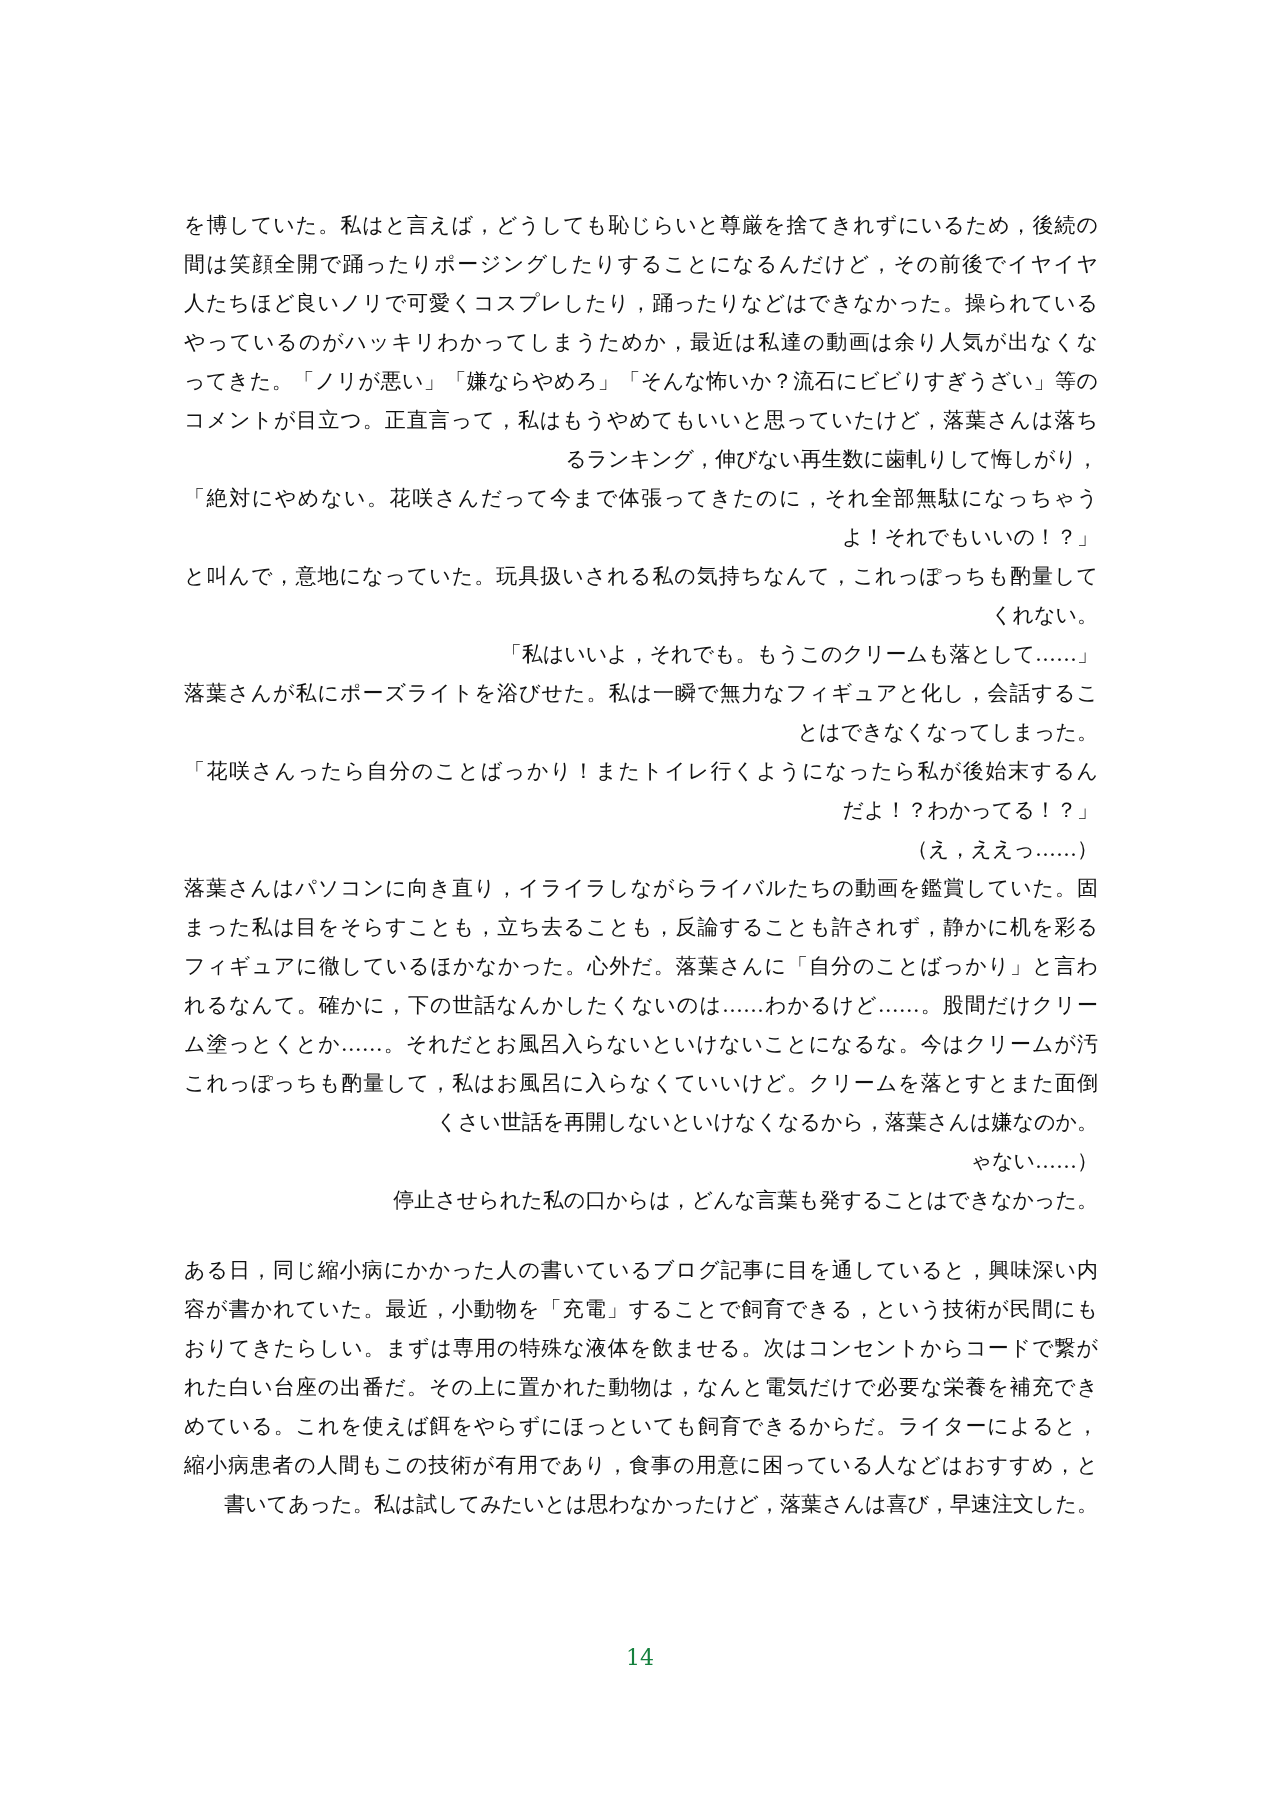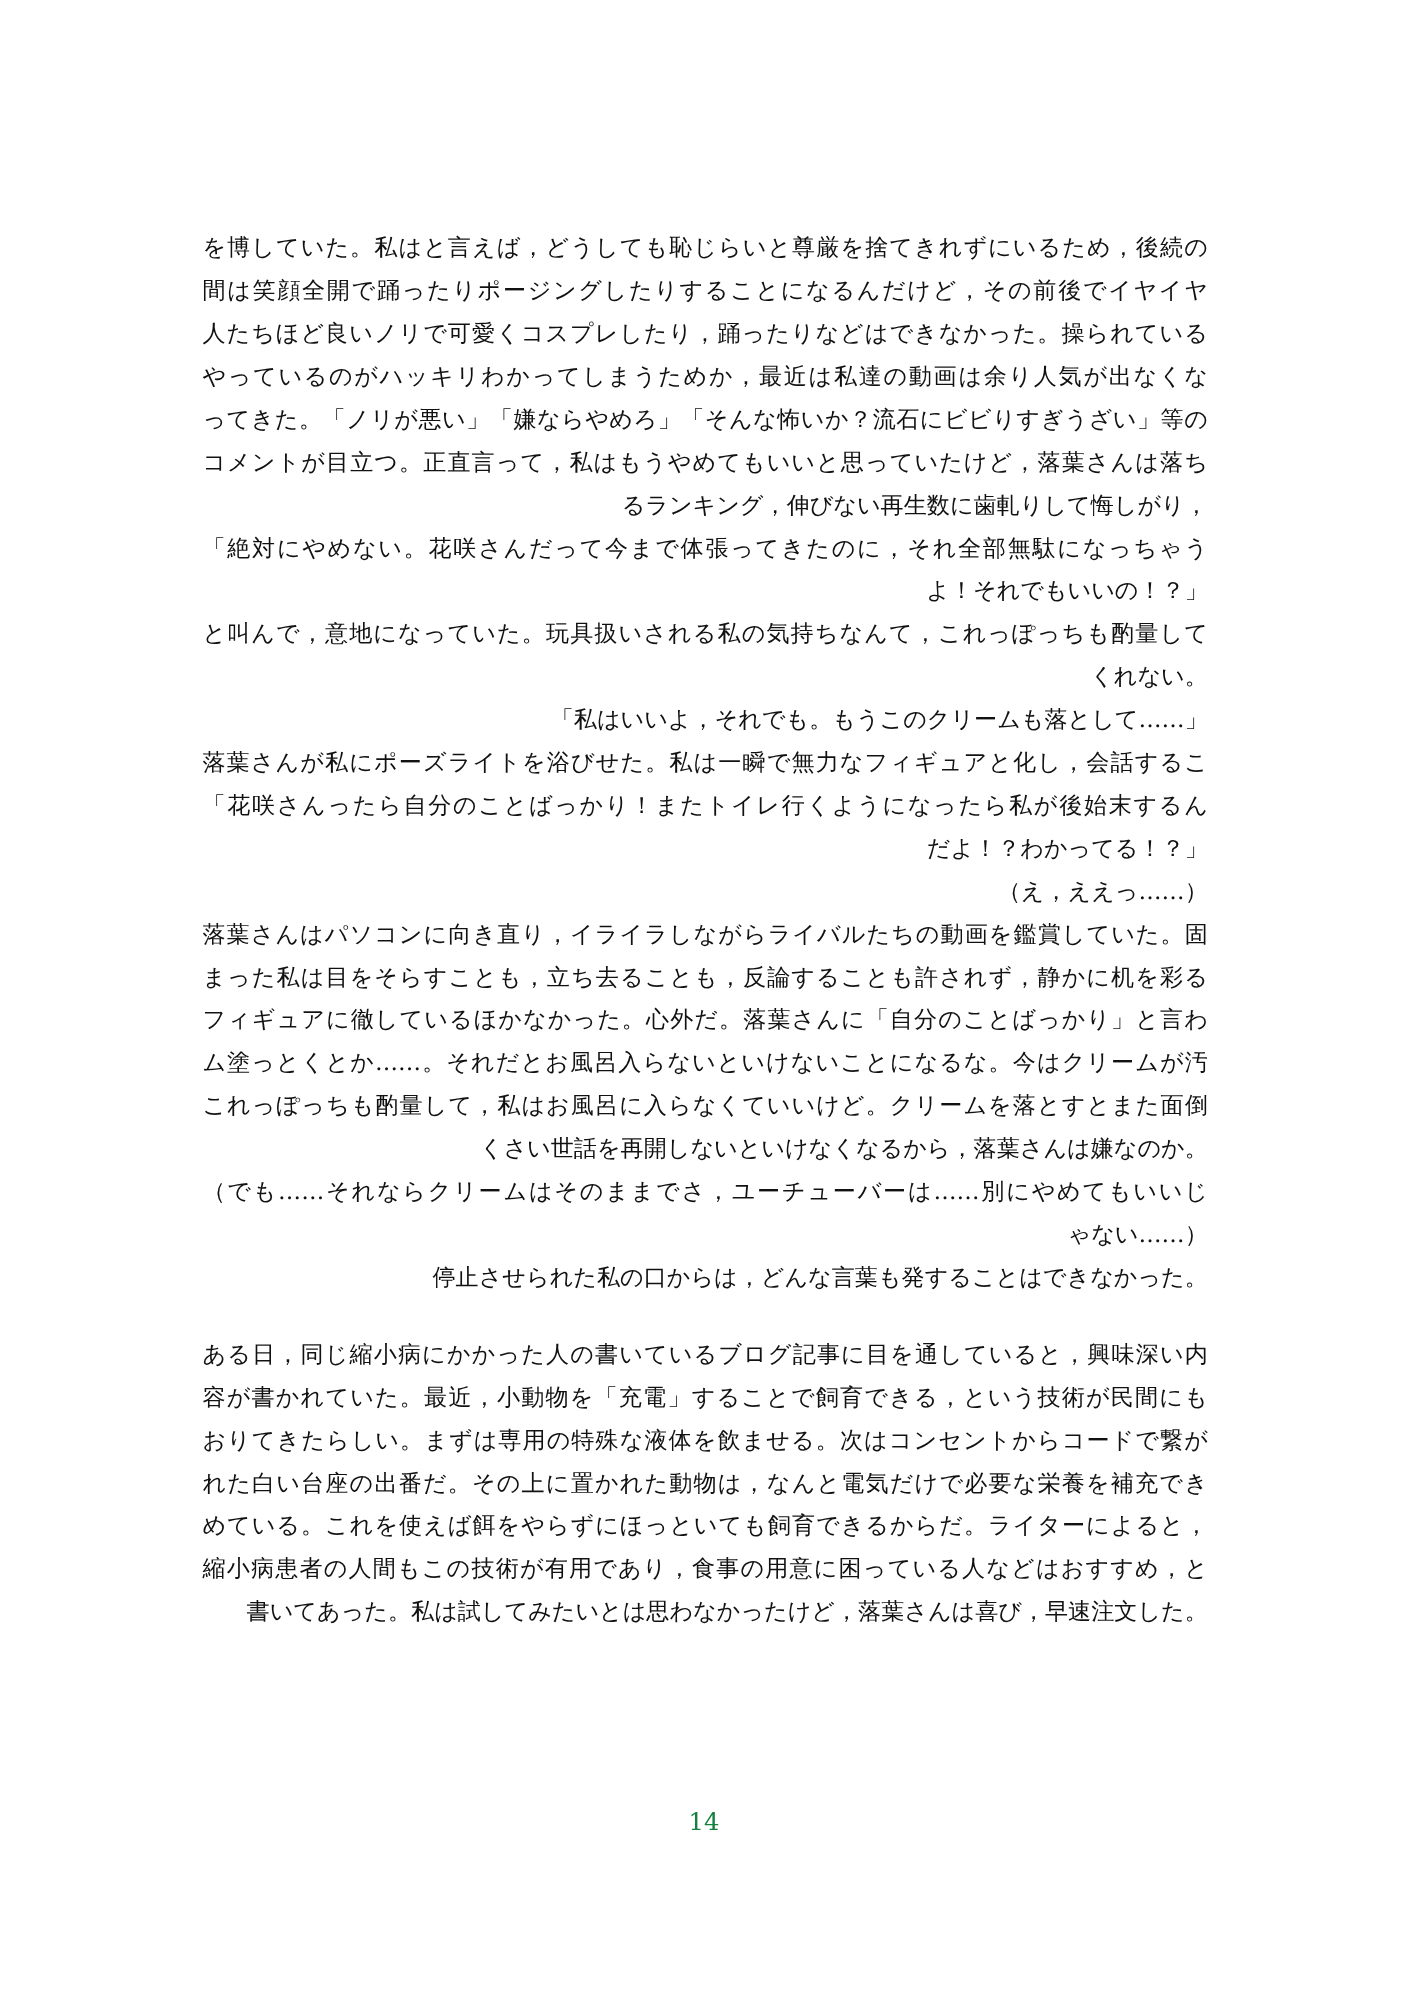--- a/index.html
+++ b/index.html
@@ -60,30 +60,31 @@
         <div class="line fill">やっているのがハッキリわかってしまうためか，最近は私達の動画は余り人気が出なくな</div>
         <div class="line fill">ってきた。「ノリが悪い」「嫌ならやめろ」「そんな怖いか？流石にビビりすぎうざい」等の</div>
         <div class="line fill">コメントが目立つ。正直言って，私はもうやめてもいいと思っていたけど，落葉さんは落ち</div>
         <div class="line">るランキング，伸びない再生数に歯軋りして悔しがり，</div>
         <div class="line fill">「絶対にやめない。花咲さんだって今まで体張ってきたのに，それ全部無駄になっちゃう</div>
         <div class="line">よ！それでもいいの！？」</div>
         <div class="line fill">と叫んで，意地になっていた。玩具扱いされる私の気持ちなんて，これっぽっちも酌量して</div>
         <div class="line">くれない。</div>
         <div class="line">「私はいいよ，それでも。もうこのクリームも落として……」</div>
         <div class="line fill">落葉さんが私にポーズライトを浴びせた。私は一瞬で無力なフィギュアと化し，会話するこ</div>
+        <div class="line">とはできなくなってしまった。</div>
         <div class="line fill">「花咲さんったら自分のことばっかり！またトイレ行くようになったら私が後始末するん</div>
         <div class="line">だよ！？わかってる！？」</div>
         <div class="line">（え，ええっ……）</div>
         <div class="line fill">落葉さんはパソコンに向き直り，イライラしながらライバルたちの動画を鑑賞していた。固</div>
         <div class="line fill">まった私は目をそらすことも，立ち去ることも，反論することも許されず，静かに机を彩る</div>
         <div class="line fill">フィギュアに徹しているほかなかった。心外だ。落葉さんに「自分のことばっかり」と言わ</div>
+        <div class="line fill">れるなんて。確かに，下の世話なんかしたくないのは……わかるけど……。股間だけクリー</div>
         <div class="line fill">ム塗っとくとか……。それだとお風呂入らないといけないことになるな。今はクリームが汚</div>
         <div class="line fill">これっぽっちも酌量して，私はお風呂に入らなくていいけど。クリームを落とすとまた面倒</div>
         <div class="line">くさい世話を再開しないといけなくなるから，落葉さんは嫌なのか。</div>
-        <div class="line fill">（でも……それならクリームはそのままでさ，ユーチューバーは……別にやめてもいいじ</div>
         <div class="line">ゃない……）</div>
         <div class="line">停止させられた私の口からは，どんな言葉も発することはできなかった。</div>
       </div>
       <div class="block">
         <div class="line fill">ある日，同じ縮小病にかかった人の書いているブログ記事に目を通していると，興味深い内</div>
         <div class="line fill">容が書かれていた。最近，小動物を「充電」することで飼育できる，という技術が民間にも</div>
         <div class="line fill">おりてきたらしい。まずは専用の特殊な液体を飲ませる。次はコンセントからコードで繋が</div>
         <div class="line fill">れた白い台座の出番だ。その上に置かれた動物は，なんと電気だけで必要な栄養を補充でき</div>
         <div class="line fill">めている。これを使えば餌をやらずにほっといても飼育できるからだ。ライターによると，</div>
         <div class="line fill">縮小病患者の人間もこの技術が有用であり，食事の用意に困っている人などはおすすめ，と</div>

